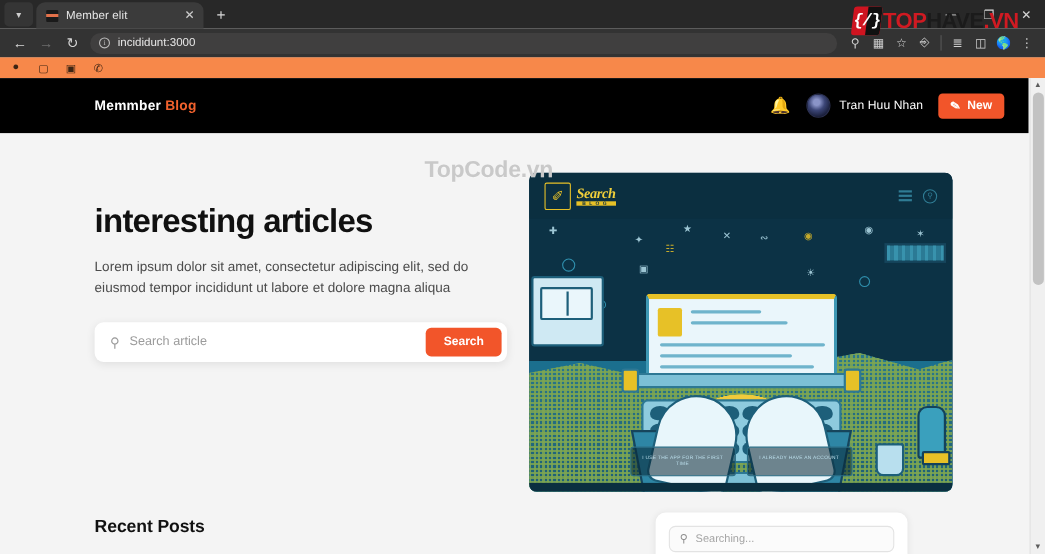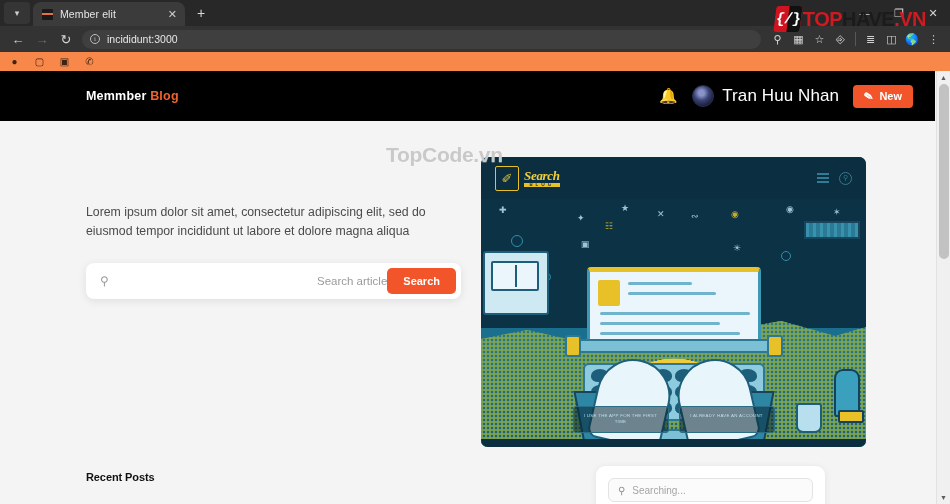--- a/index.html
+++ b/index.html
@@ -121,21 +121,21 @@
   .header-right {
     margin-left:auto; display:flex; align-items:center; gap:14px;
   }
   .bell { color:#fff; font-size:15px; }
   .user { display:flex; align-items:center; gap:8px; }
   .avatar {
     width:22px; height:22px; border-radius:50%;
     background:radial-gradient(circle at 42% 35%, #8a94c8 0 16%, #3c4677 42%, #171c36 78%);
     border:1px solid #2b3050;
   }
-  .user-name { color:#fff; font-size:17px; letter-spacing:.1px; }
+  .user-name { color:#fff; font-size:11px; letter-spacing:.1px; }
   .btn-new {
     background:#f2552a; color:#fff; border:none; border-radius:4px;
     height:23px; padding:0 11px; display:flex; align-items:center; gap:6px;
     font-size:11px; font-weight:600;
   }
   .pen-ico { font-size:11px; transform:rotate(-12deg); display:inline-block; }
 
   
   .wm-header {
     position:absolute; left:386px; top:72px; font-size:21px; font-weight:bold;
@@ -154,21 +154,21 @@
     margin-top:16px; font-size:12.3px; line-height:1.55; color:#4b4b4b; max-width:370px;
   }
   .searchbar {
     margin-top:22px; height:36px; background:#fff; border-radius:8px;
     display:flex; align-items:center; padding:0 5px 0 14px;
     box-shadow:0 2px 9px rgba(0,0,0,.09);
   }
   .search-ico { color:#9a9a9a; font-size:12px; margin-right:9px; }
   .search-input {
     flex:1 1 auto; border:none; outline:none; font-size:11.5px; color:#111;
-    background:transparent; font-family:"Liberation Sans", sans-serif; min-width:0;text-align:right;
+    background:transparent; font-family:"Liberation Sans", sans-serif; min-width:0;
   }
   .search-input::placeholder { color:#9b9b9b; }
   .btn-search {
     background:#f2552a; color:#fff; border:none; border-radius:5px;
     height:26px; padding:0 16px; font-size:11px; font-weight:bold;
   }
 
   
   .illus {
     width:385px; height:290px; flex:0 0 auto; border-radius:7px; overflow:hidden;
@@ -302,21 +302,21 @@
     font-size:4.4px; letter-spacing:.3px; text-align:center; padding:6px 8px;
     width:96px; line-height:1.5; background:rgba(8,38,52,.55);
   }
   .il-foot {
     position:absolute; left:0; right:0; bottom:0; height:8px; background:#0b2f40; z-index:4;
   }
 
   
   .lower { padding:24px 22px 0 86px; display:flex; gap:20px; width:935px; }
   .lower-left { width:490px; flex:0 0 auto; }
-  .sec-title { font-size:11px; font-weight:bold; color:#111; letter-spacing:-.1px; }
+  .sec-title { font-size:16px; font-weight:bold; color:#111; letter-spacing:-.1px; }
   .lower-right {
     width:229px; flex:0 0 auto; background:#fff; border-radius:9px;
     box-shadow:0 1px 7px rgba(0,0,0,.08); padding:12px; margin-top:-5px;
   }
   .side-search {
     height:24px; border:1px solid #e3e3e3; border-radius:6px; background:#fbfbfb;
     display:flex; align-items:center; padding:0 9px; gap:7px;
   }
   .side-search .si { color:#8d8d8d; font-size:10px; }
   .side-input {
@@ -412,20 +412,21 @@
           <span class="pen-ico">✎</span>
           <span>New</span>
         </button>
       </div>
     </div>
 
     <div class="hero">
       <div class="hero-left">
         <h1 class="hero-h1">
           <br>
+          <span>interesting articles</span>
         </h1>
         <p class="hero-p">Lorem ipsum dolor sit amet, consectetur adipiscing elit, sed do eiusmod tempor incididunt ut labore et dolore magna aliqua</p>
         <div class="searchbar">
           <span class="search-ico">⚲</span>
           <input class="search-input" type="text" placeholder="Search article" style="">
           <button class="btn-search">Search</button>
         </div>
       </div>
 
       <div class="illus">

